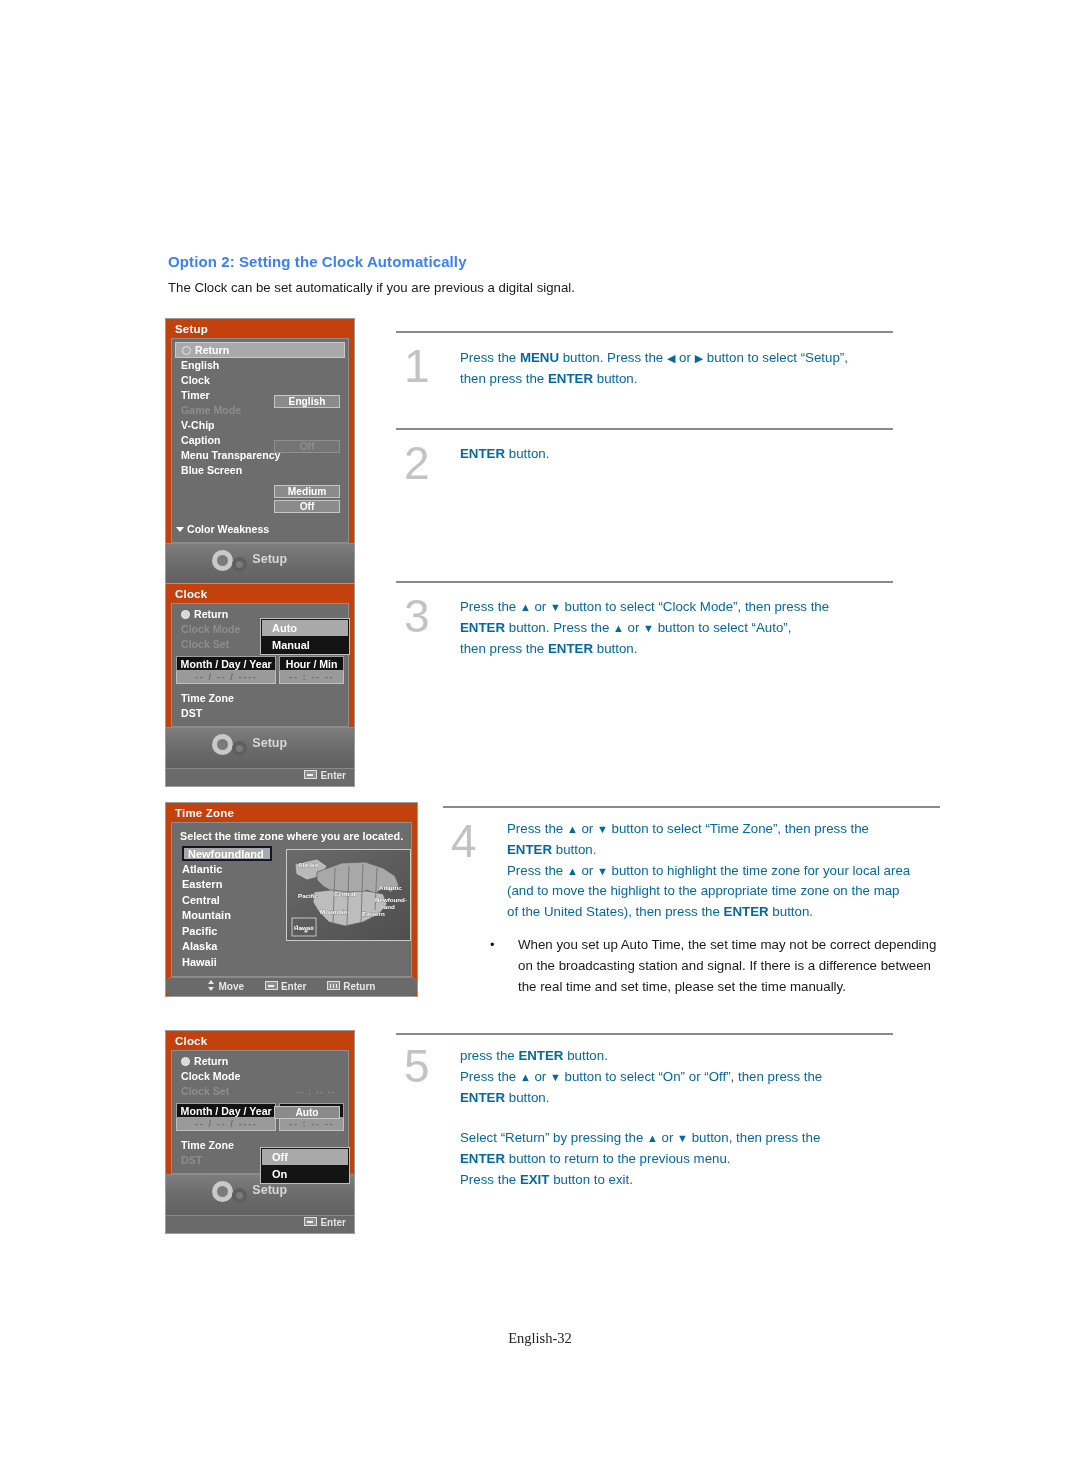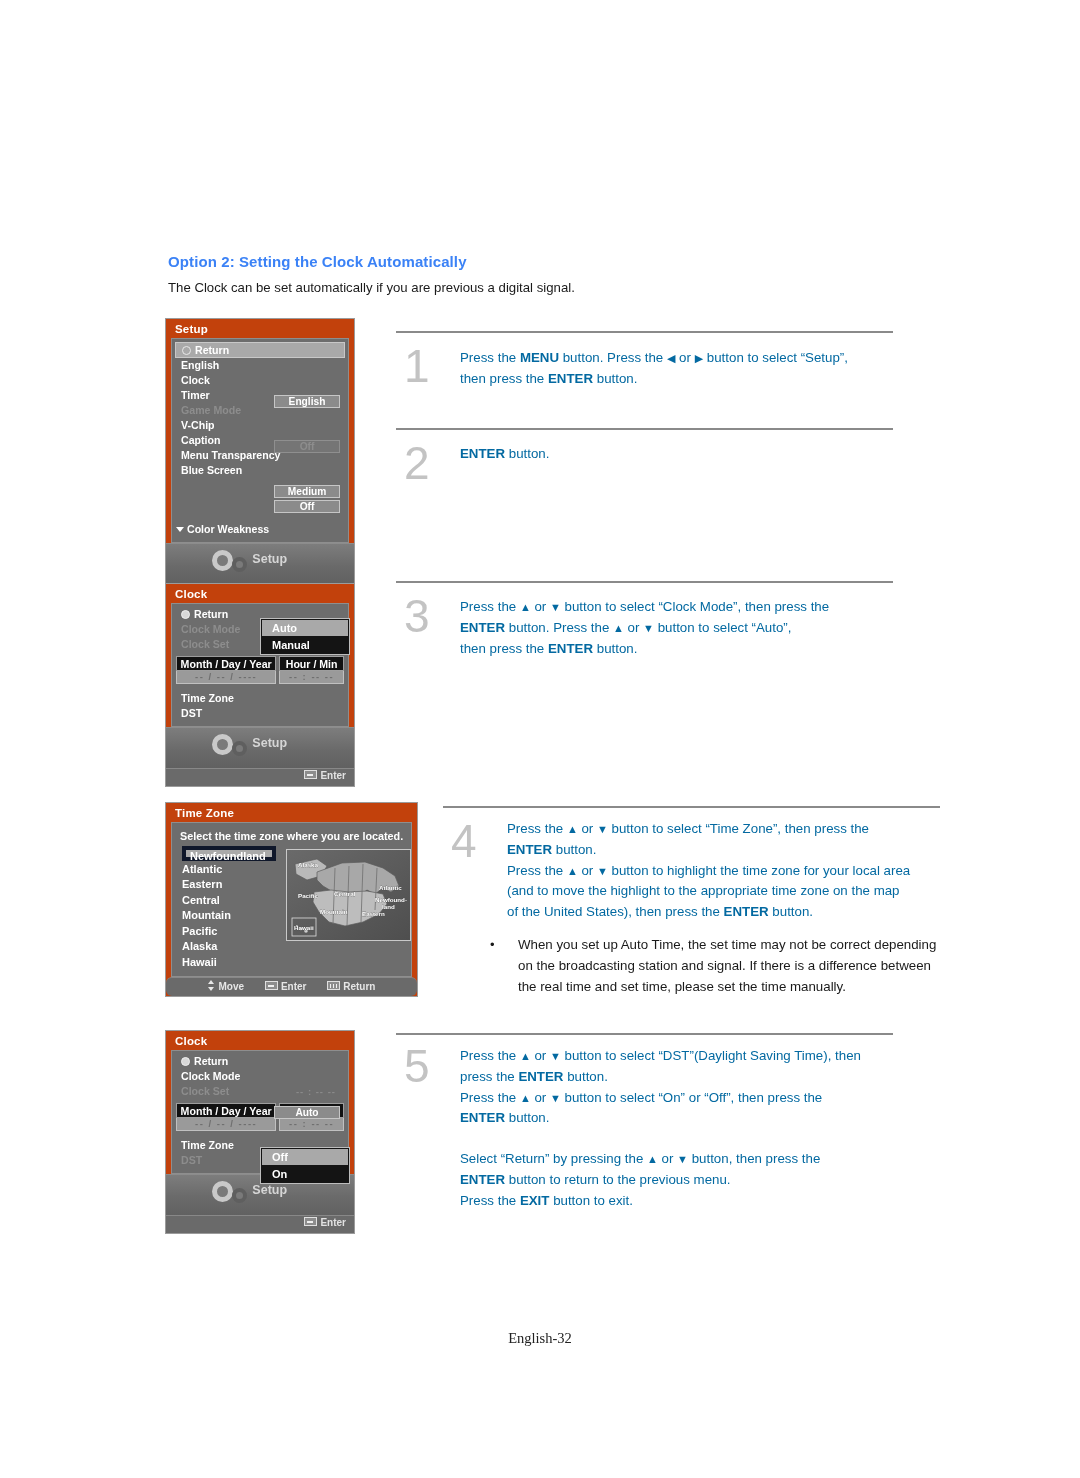--- a/index.html
+++ b/index.html
@@ -321,21 +321,21 @@
   .tz-item {
     height: 15.5px;
     line-height: 15.5px;
     font-size: 11px;
     font-weight: bold;
     color: #ffffff;
     padding-left: 3px;
   }
   .tz-item.sel {
     background: #a9a9a9;
-    border: 4px solid #0f172a;
+    border: 2px solid #0f172a;
     box-sizing: border-box;
     display: inline-block;
     padding: 0 6px 0 4px;
     height: 15px;
     line-height: 13px;
   }
   .tz-map {
     position: relative;
     width: 128px; height: 92px;
     margin-top: 3px;
@@ -614,21 +614,20 @@
   </div>
 
   <div class="bullet-block" style="left:443px; top:935px; width:500px;">
     <span class="bullet-dot" style="left:47px;">•</span>
     <span class="bullet-text" style="margin-left:75px; display:block;">When you set up Auto Time, the set time may not be correct depending on the broadcasting station and signal. If there is a difference between the real time and set time, please set the time manually.</span>
   </div>
 
   <div class="step-rule" style="left:396px; top:1033px; width:497px;"></div>
   <div class="step-num" style="left:404px; top:1043px;">5</div>
   <div class="step-body" style="left:444px; top:1046px; width:480px;">
-    <div>Press the <span class="arrow">▲</span> or <span class="arrow">▼</span> button to select “DST”(Daylight Saving Time), then</div>
     <div>press the <b>ENTER</b> button.</div>
     <div>Press the <span class="arrow">▲</span> or <span class="arrow">▼</span> button to select “On” or “Off”, then press the</div>
     <div><b>ENTER</b> button.</div>
     <div style="height:20px;">&nbsp;</div>
     <div>Select “Return” by pressing the <span class="arrow">▲</span> or <span class="arrow">▼</span> button, then press the</div>
     <div><b>ENTER</b> button to return to the previous menu.</div>
     <div>Press the <b>EXIT</b> button to exit.</div>
   </div>
 
   <div id="page-footer">English-32</div>

